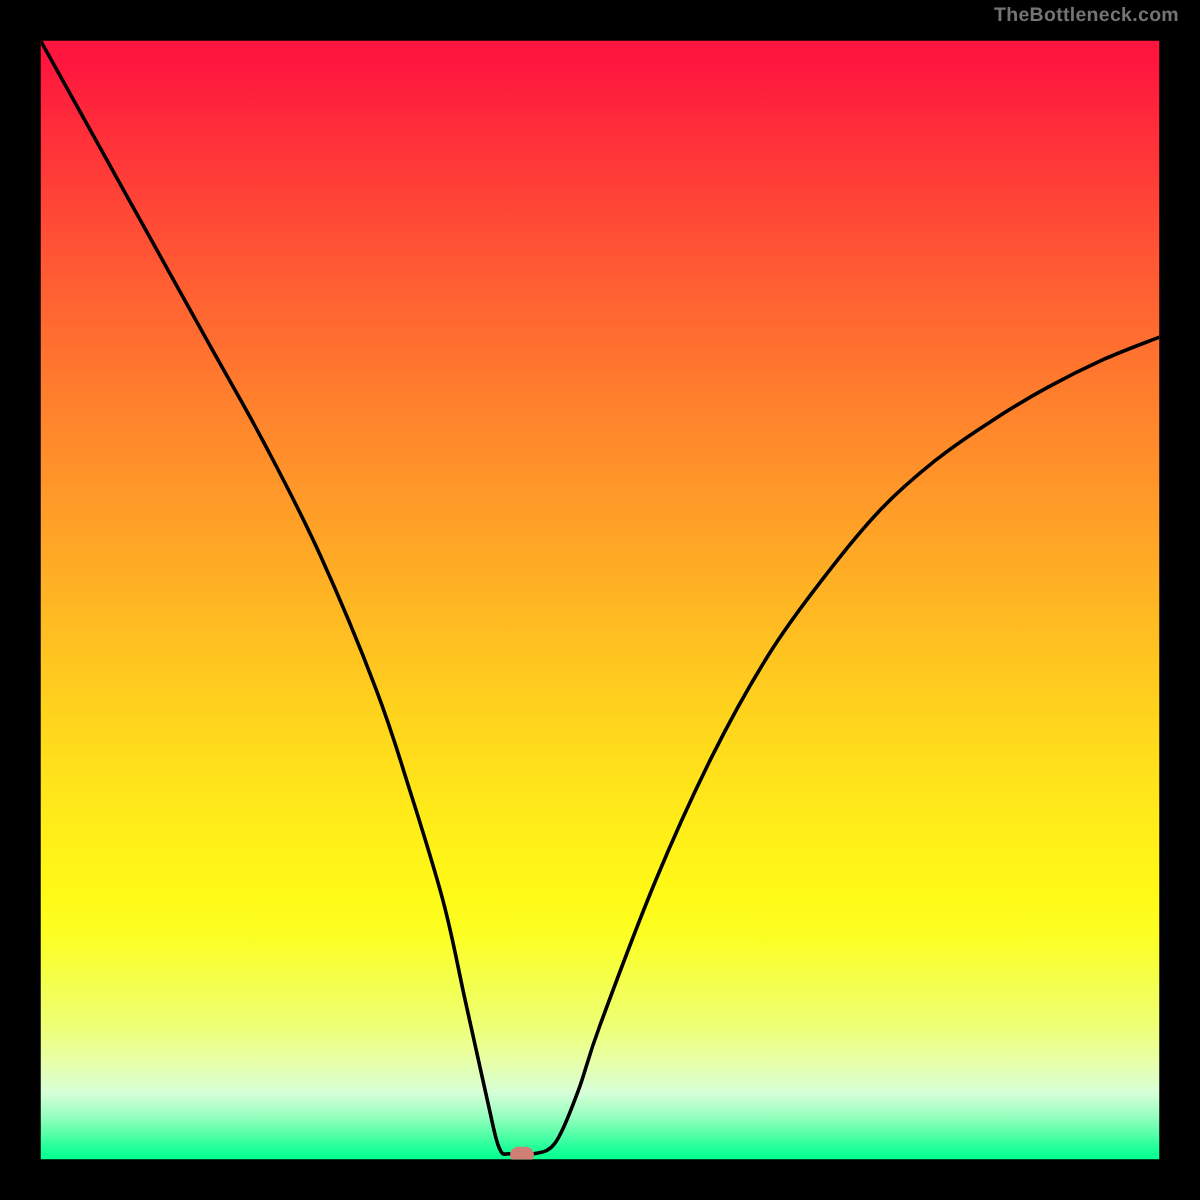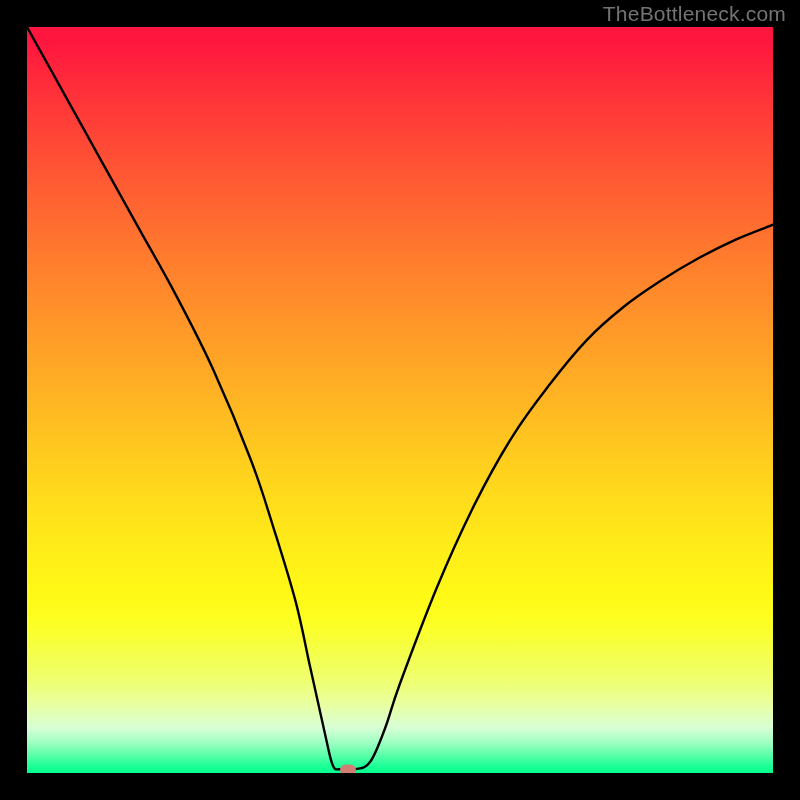--- a/index.html
+++ b/index.html
@@ -15,22 +15,22 @@
     position: relative;
     width: 800px;
     height: 800px;
     background: #000;
   }
   .watermark {
     position: absolute;
     top: 2px;
     right: 14px;
     color: #747474;
-    font-size: 21px;
-    font-weight: 400;
+    font-size: 13px;
+    font-weight: 700;
     letter-spacing: 0.2px;
     z-index: 5;
     user-select: none;
   }
   .plot-area {
     position: absolute;
     left: 27px;
     top: 27px;
     width: 746px;
     height: 746px;

